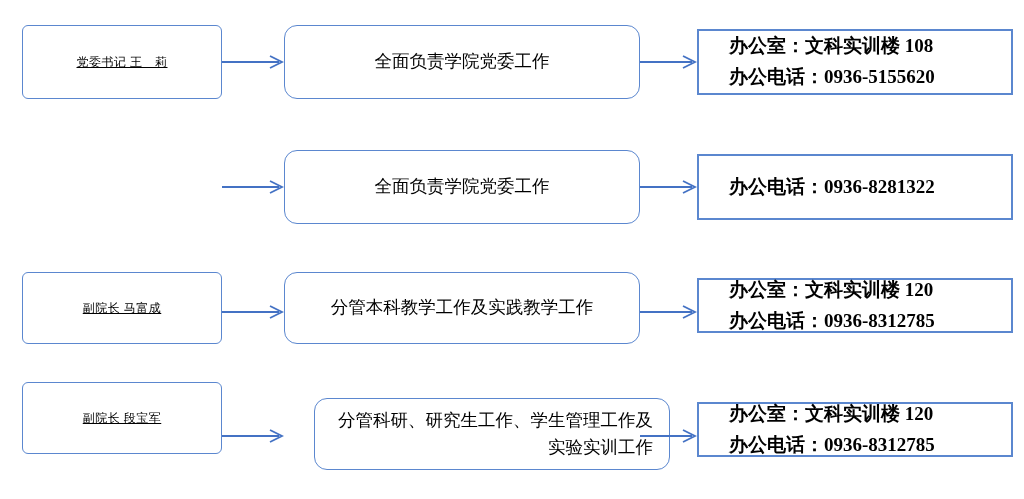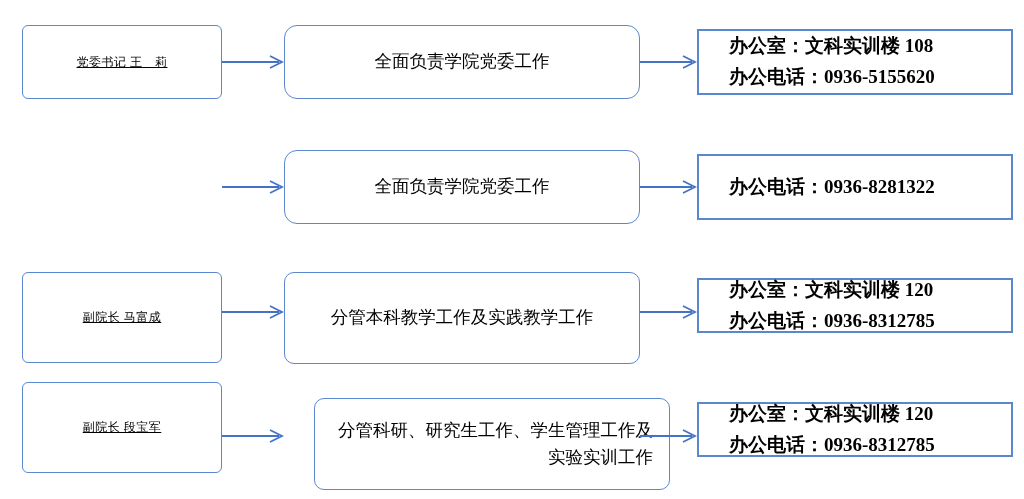--- a/index.html
+++ b/index.html
@@ -89,22 +89,22 @@
   
   .arrow {
     position: absolute;
     top: 55px;
     height: 14px;
   }
   .arrow-1 { left: 222px; width: 62px; }
   .arrow-2 { left: 640px; width: 57px; }
 
   
-  .row-3 .box-person, .row-4 .box-person { top: 22px; height: 91px; }
-  .row-3 .box-duty,   .row-4 .box-duty   { top: 22px; height: 92px; border-radius: 10px; }
+  .row-3 .box-person, .row-4 .box-person { top: 22px; height: 72px; }
+  .row-3 .box-duty,   .row-4 .box-duty   { top: 22px; height: 72px; }
   .row-3 .box-contact,.row-4 .box-contact{ top: 28px; height: 55px; }
   .row-3 .arrow, .row-4 .arrow { top: 55px; }
 
   .row-4 .box-person { top: 8px; }
   .row-4 .box-duty   { top: 24px; margin-left: 30px; }
   .row-4 .box-contact{ top: 28px; }
 </style>
 </head>
 <body>
 

